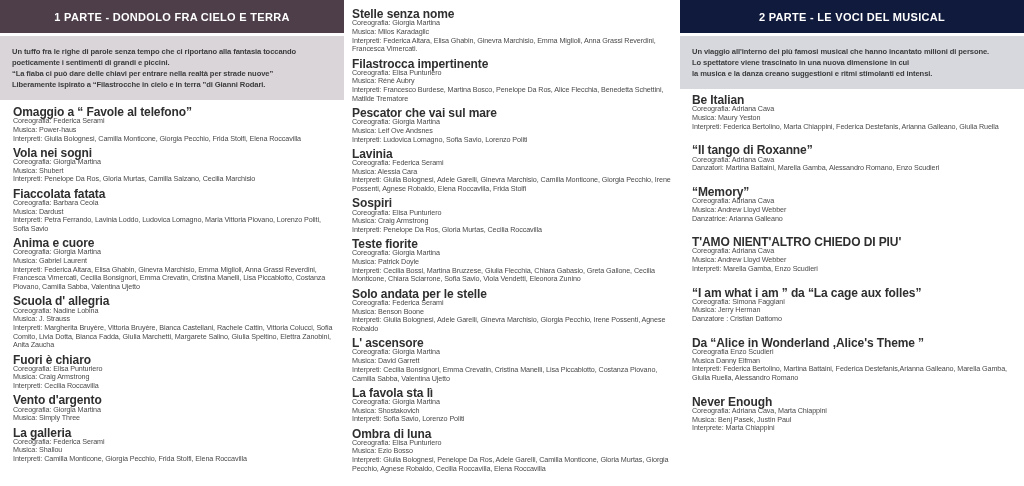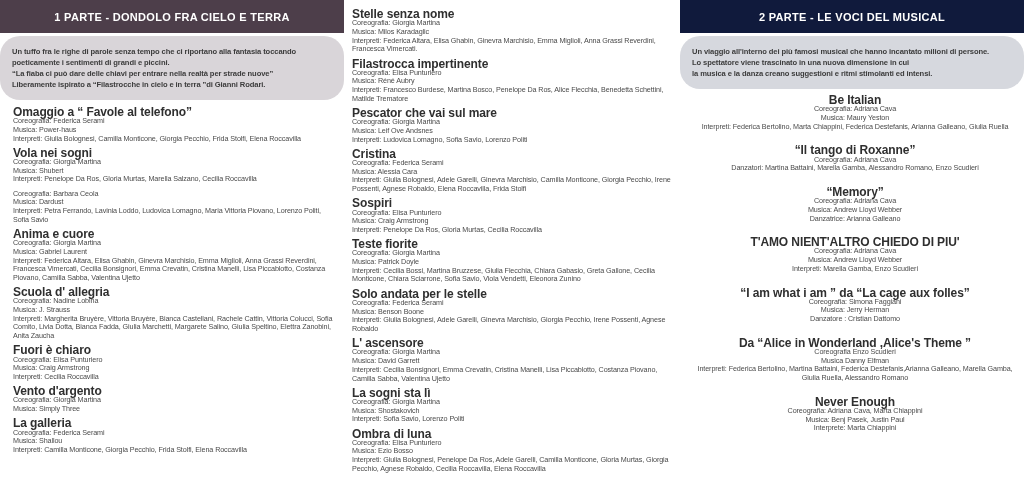--- a/index.html
+++ b/index.html
@@ -13,28 +13,28 @@
   .col-mid { flex:1; padding:10px 6px 0 8px; overflow:hidden; }
   .part-header {
     height:33px; flex:none; display:flex; align-items:center; justify-content:center;
     color:#ffffff; font-weight:700; font-size:11px; letter-spacing:.3px; margin-bottom:3px;
     text-align:center;
   }
   .part-left  .part-header { background:#4d3e4a; }
   .part-right .part-header { background:#101a3c; }
   .intro {
     padding:10px 12px; font-size:7.6px; font-weight:700; line-height:11px;
-    color:#3c3c3c; letter-spacing:-.1px;border-radius:20px;
+    color:#3c3c3c; letter-spacing:-.1px;
   }
   .part-left  .intro { background:#d9d5d9; }
   .part-right .intro { background:#d6d8de; }
   .entries { padding:8px 6px 0 13px; overflow:hidden; }
   .part-right .entries { padding-left:12px; padding-top:7px; }
   .entry { margin-bottom:5.5px; }
-  .part-right .entry { margin-bottom:15px;text-align:center; }
+  .part-right .entry { margin-bottom:15px; }
   .entry-title {
     font-size:12px; font-weight:700; color:#2f2f2f; line-height:9.2px; letter-spacing:-.1px;
   }
   .entry-line { font-size:7.2px; line-height:8.7px; letter-spacing:-.1px; }
   .intro-line { min-height:11px; }
 </style>
 </head>
 <body>
 
 <div class="page">
@@ -60,24 +60,25 @@
             <div class="entry-line">Musica: Power-haus</div>
             <div class="entry-line">Interpreti: Giulia Bolognesi, Camilla Monticone, Giorgia Pecchio, Frida Stolfi, Elena Roccavilla</div>
           </div>
         </div>
         <div class="entry">
           <div class="entry-title">Vola nei sogni</div>
           <div class="entry-lines">
 
           <div class="entry-line">Coreografia: Giorgia Martina</div>
             <div class="entry-line">Musica: Shubert</div>
-            <div class="entry-line">Interpreti: Penelope Da Ros, Gloria Murtas, Marella Salzano, Cecilia Roccavilla</div>
-          </div>
-        </div>
-        <div class="entry">
+            <div class="entry-line">Interpreti: Penelope Da Ros, Gloria Murtas, Camilla Salzano, Cecilia Marchisio</div>
+          </div>
+        </div>
+        <div class="entry">
+          <div class="entry-title">Fiaccolata fatata</div>
           <div class="entry-lines">
 
           <div class="entry-line">Coreografia: Barbara Ceola</div>
             <div class="entry-line">Musica: Dardust</div>
             <div class="entry-line">Interpreti: Petra Ferrando, Lavinia Loddo, Ludovica Lomagno, Maria Vittoria Piovano, Lorenzo Politi, Sofia Savio</div>
           </div>
         </div>
         <div class="entry">
           <div class="entry-title">Anima e cuore</div>
           <div class="entry-lines">
@@ -149,21 +150,21 @@
         <div class="entry">
           <div class="entry-title">Pescator che vai sul mare</div>
           <div class="entry-lines">
 
           <div class="entry-line">Coreografia: Giorgia Martina</div>
             <div class="entry-line">Musica: Leif Ove Andsnes</div>
             <div class="entry-line">Interpreti: Ludovica Lomagno, Sofia Savio, Lorenzo Politi</div>
           </div>
         </div>
         <div class="entry">
-          <div class="entry-title">Cristina</div>
+          <div class="entry-title">Lavinia</div>
           <div class="entry-lines">
 
           <div class="entry-line">Coreografia: Federica Serami</div>
             <div class="entry-line">Musica: Alessia Cara</div>
             <div class="entry-line">Interpreti: Giulia Bolognesi, Adele Garelli, Ginevra Marchisio, Camilla Monticone, Giorgia Pecchio, Irene Possenti, Agnese Robaldo, Elena Roccavilla, Frida Stolfi</div>
           </div>
         </div>
         <div class="entry">
           <div class="entry-title">Sospiri</div>
           <div class="entry-lines">
@@ -194,21 +195,21 @@
         <div class="entry">
           <div class="entry-title">L' ascensore</div>
           <div class="entry-lines">
 
           <div class="entry-line">Coreografia: Giorgia Martina</div>
             <div class="entry-line">Musica: David Garrett</div>
             <div class="entry-line">Interpreti: Cecilia Bonsignori, Emma Crevatin, Cristina Manelli, Lisa Piccablotto, Costanza Piovano, Camilla Sabba, Valentina Ujetto</div>
           </div>
         </div>
         <div class="entry">
-          <div class="entry-title">La sogni sta lì</div>
+          <div class="entry-title">La favola sta lì</div>
           <div class="entry-lines">
 
           <div class="entry-line">Coreografia: Giorgia Martina</div>
             <div class="entry-line">Musica: Shostakovich</div>
             <div class="entry-line">Interpreti: Sofia Savio, Lorenzo Politi</div>
           </div>
         </div>
         <div class="entry">
           <div class="entry-title">Ombra di luna</div>
           <div class="entry-lines">

